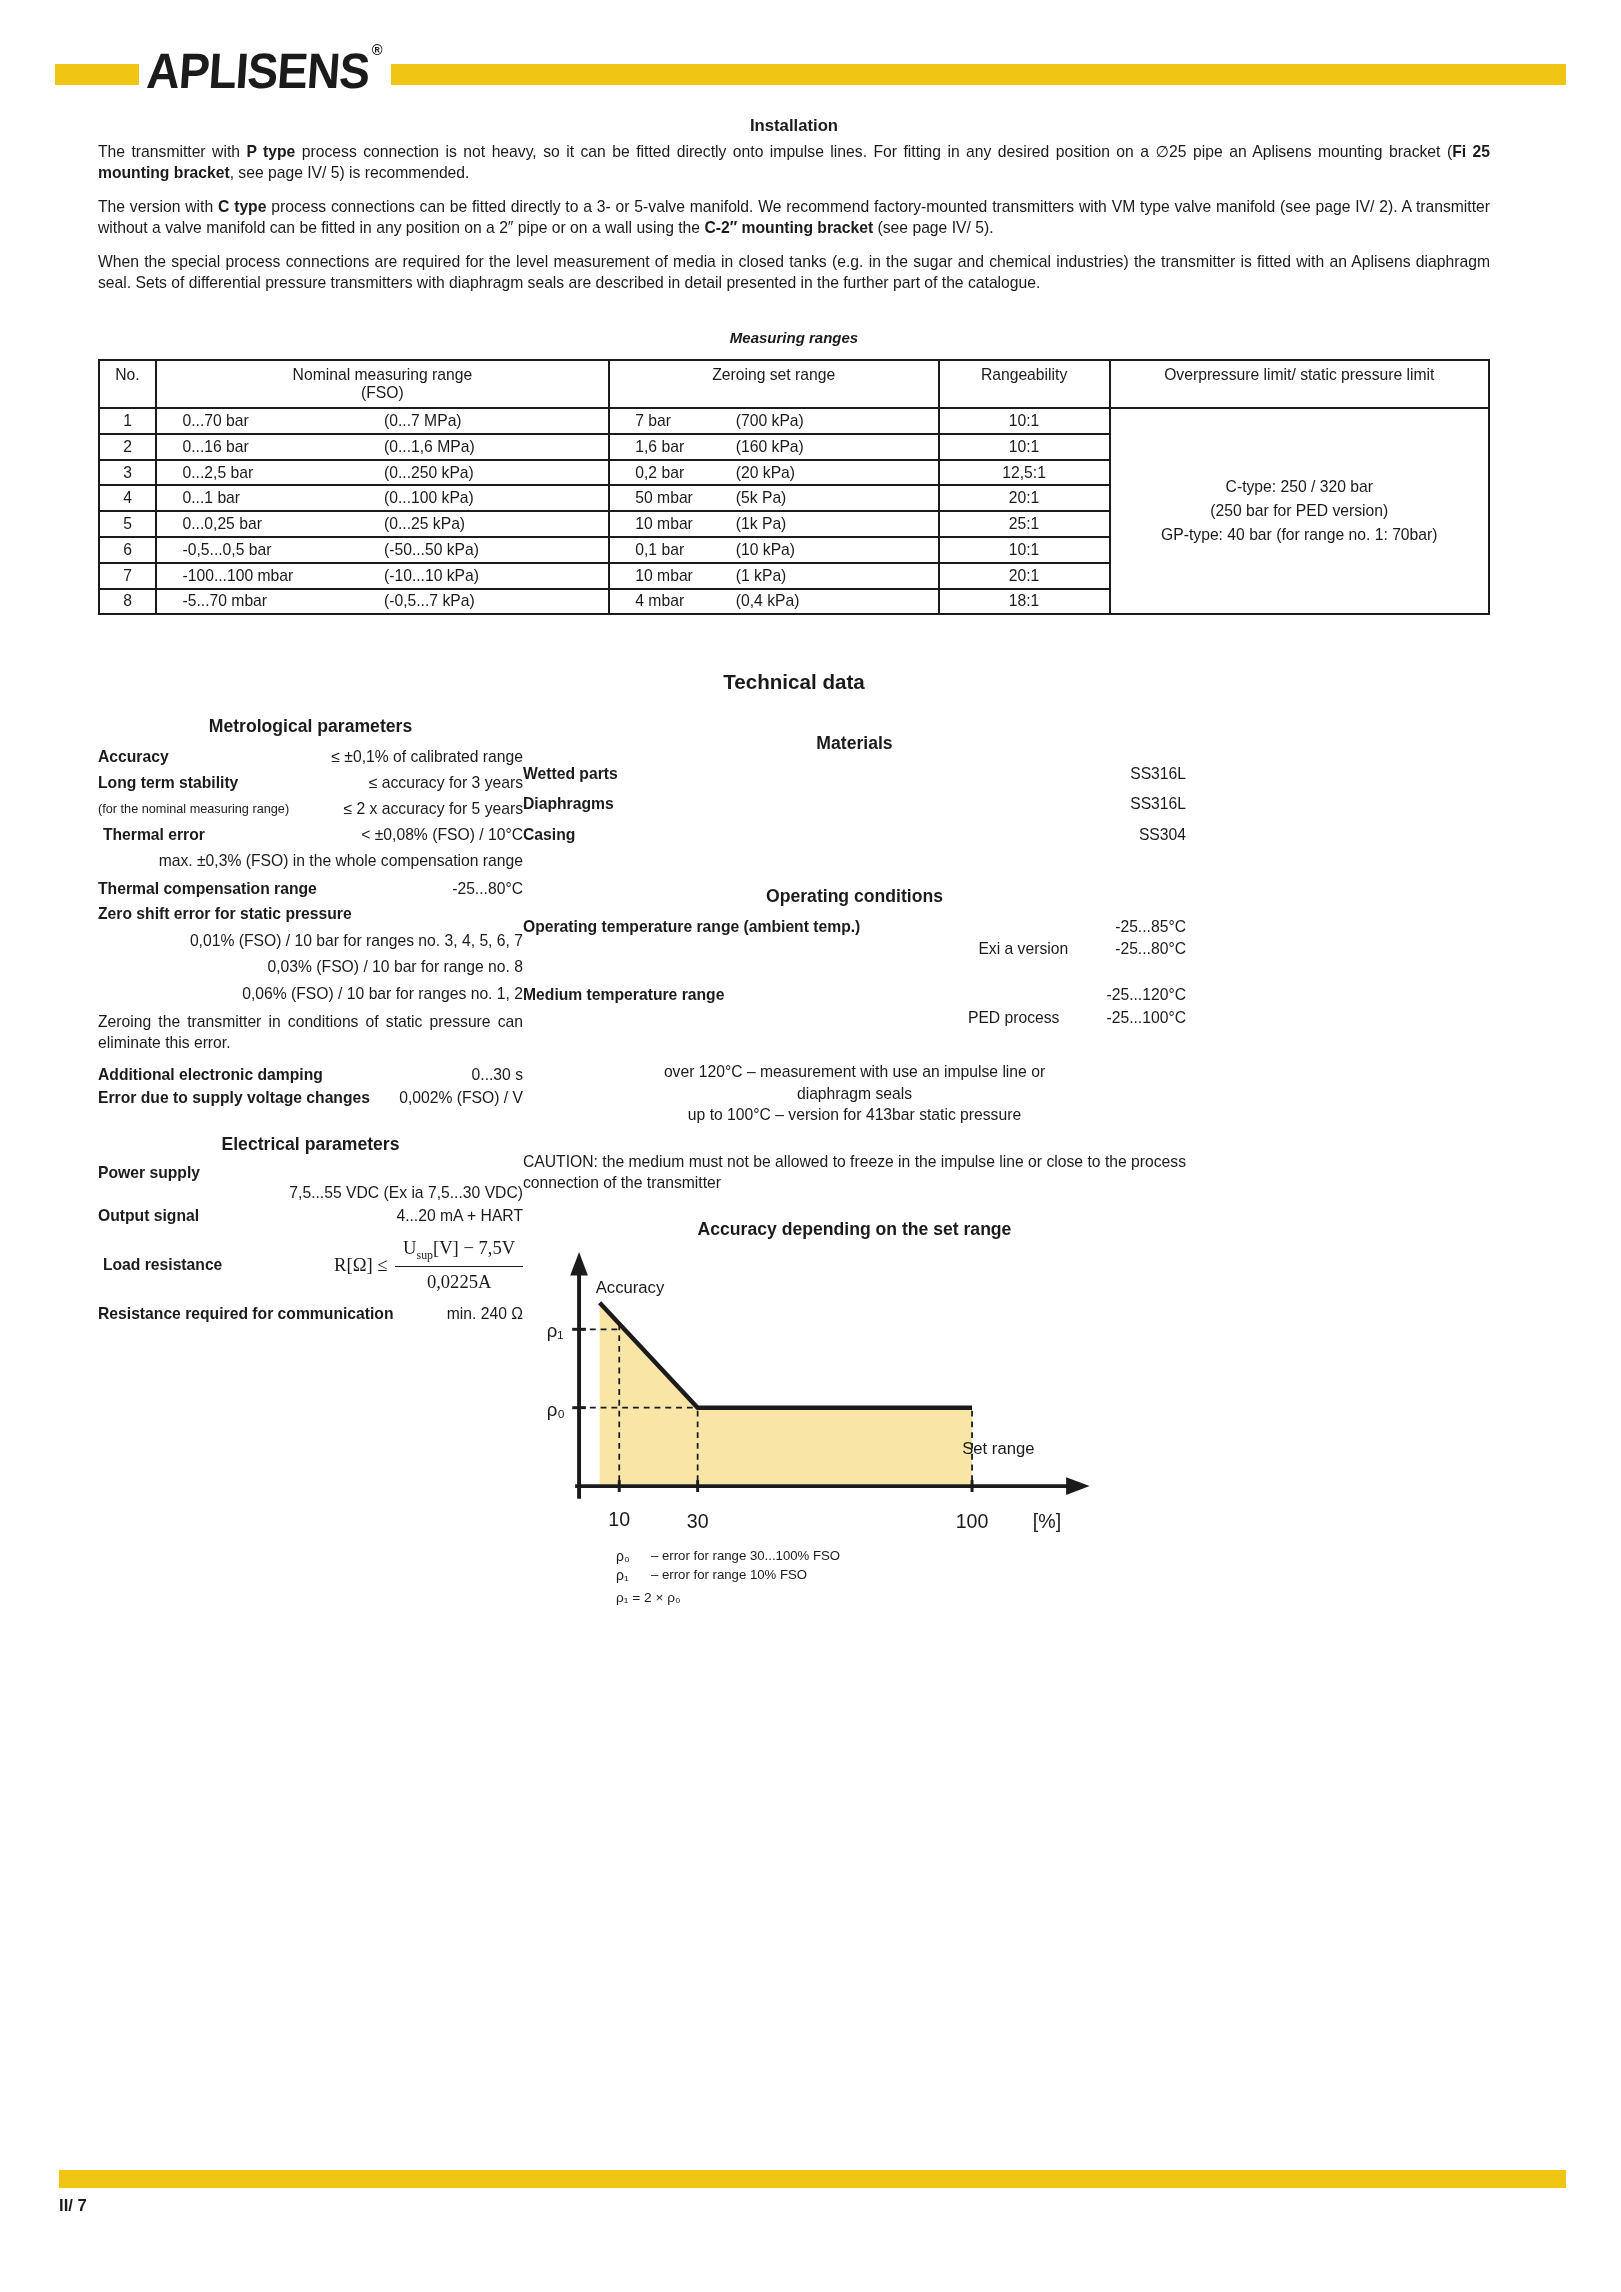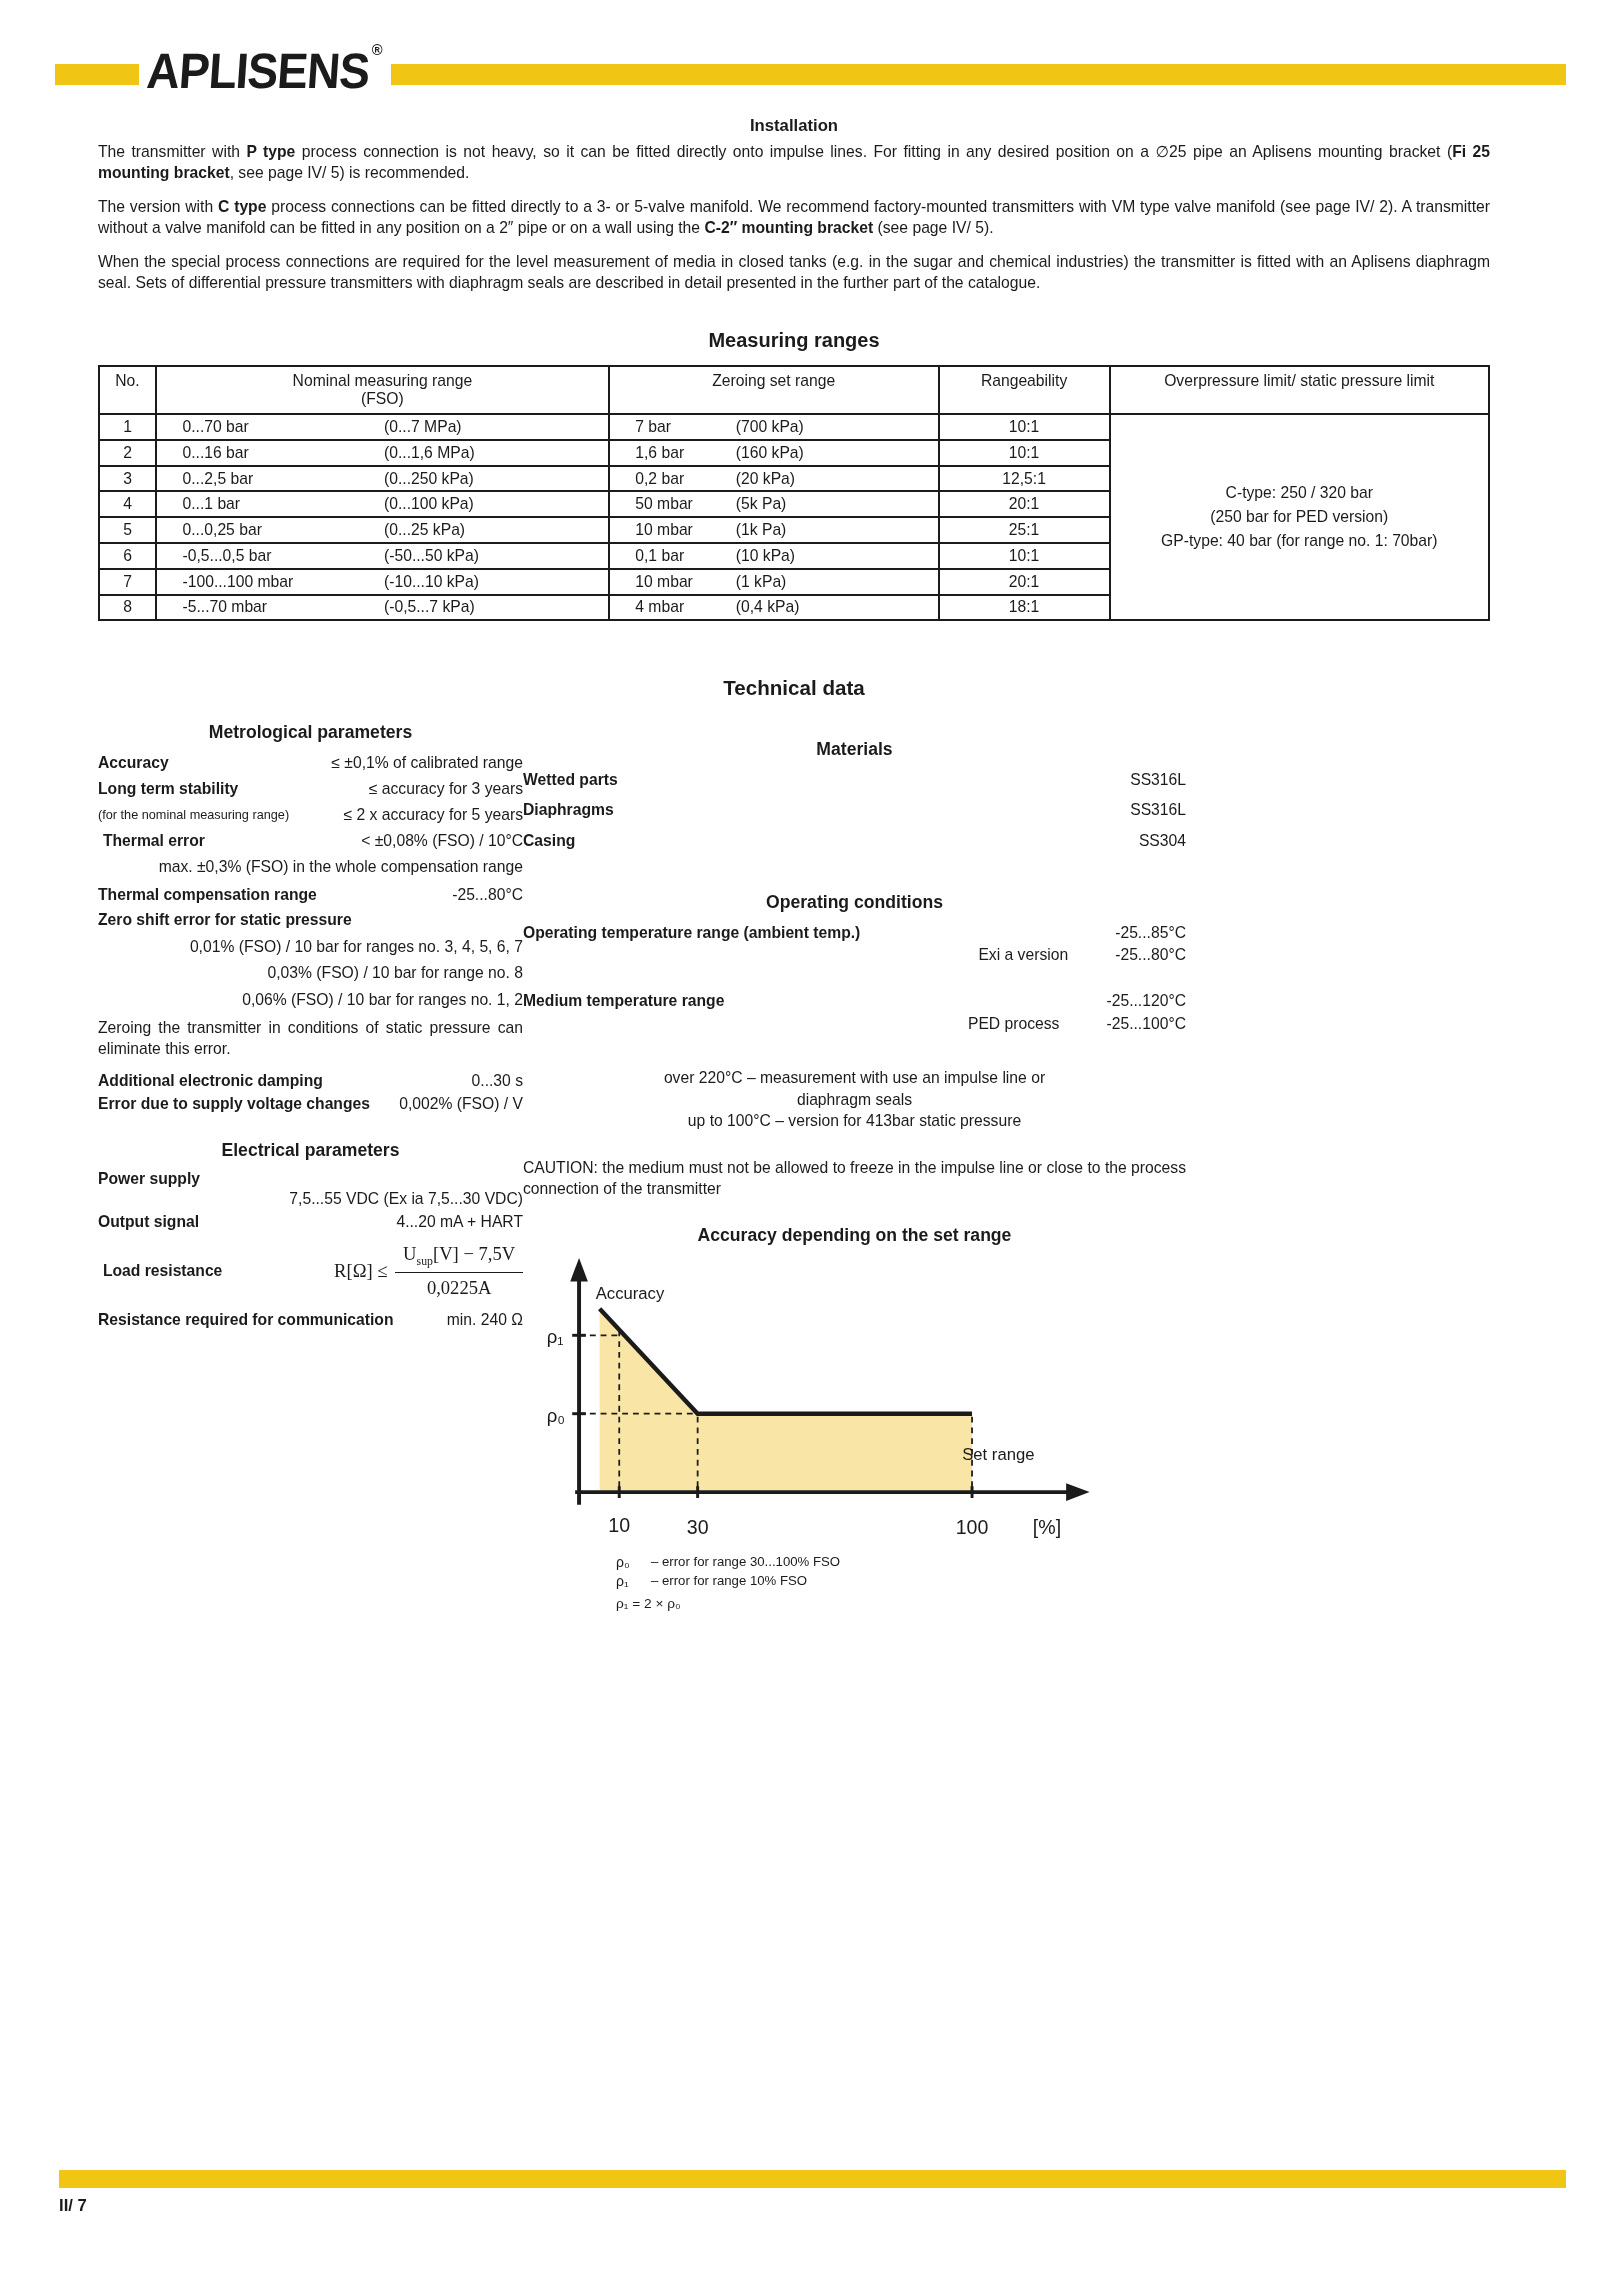--- a/index.html
+++ b/index.html
@@ -15,21 +15,21 @@
   .ybar { height:20.6px; background:#F0C514; }
   .ybar.left { width:84px; }
   .ybar.right { flex:1; }
   .logo-wrap { display:flex; align-items:flex-start; padding:0 11.8px 0 7.8px; position:relative; top:-3.9px;}
   .logo-text { font-size:46px; font-weight:bold; letter-spacing:-1px; transform:skewX(-4deg) scaleY(1.08); display:inline-block; }
   .logo-reg { font-size:14.7px; font-weight:bold; position:relative; top:-2px; left:2.9px; }
   
   .content { position:absolute; top:116px; left:98px; width:1392px; }
   .h-small { font-size:16.7px; font-weight:bold; text-align:center; margin:0 0 5.9px 0; }
   .para { font-size:15.7px; line-height:1.32; text-align:justify; margin:0 0 13.7px 0; }
-  .h-mid { font-size:20px; font-weight:bold; text-align:center; margin:35px 0 13.7px 0; }
+  .h-mid { font-size:15px; font-weight:bold; text-align:center; margin:35px 0 13.7px 0;font-style:italic; }
   
   table.mr { border-collapse:collapse; width:100%; border:2.9px solid #1b1b1b; }
   table.mr th, table.mr td { border:2px solid #1b1b1b; }
   table.mr th { font-weight:normal; font-size:15.7px; padding:4.9px 3.9px; vertical-align:top; }
   table.mr td { font-size:15.7px; padding:2.9px 0; }
   td.c-no { width:55px; text-align:center; }
   th.c-nom, td.c-nom { width:443px; }
   th.c-min, td.c-min { width:320px; }
   td.c-rng { width:169px; text-align:center; }
   td.c-ovp { text-align:center; font-size:12.3px; line-height:1.55; vertical-align:middle; }
@@ -263,21 +263,21 @@
           <span class="lbl">Medium temperature range</span>
           <span class="val">-25...120°C</span>
         </div>
         <div class="trow sub">
           <span class="sublbl">PED process</span>
           <span class="val">-25...100°C</span>
         </div>
 
         <div class="gap28"></div>
         <div class="note-c">
-          <div>over 220°C – measurement with use an impulse line or</div>
+          <div>over 120°C – measurement with use an impulse line or</div>
           <div>diaphragm seals</div>
         </div>
         <div class="note-c">up to 100°C – version for 413bar static pressure</div>
 
         <div class="gap28"></div>
         <p class="just">CAUTION: the medium must not be allowed to freeze in the impulse line or close to the process connection of the transmitter</p>
 
         
         <div class="chart-title">Accuracy depending on the set range</div>
         <svg width="608" height="294" viewBox="0 0 620 300">

